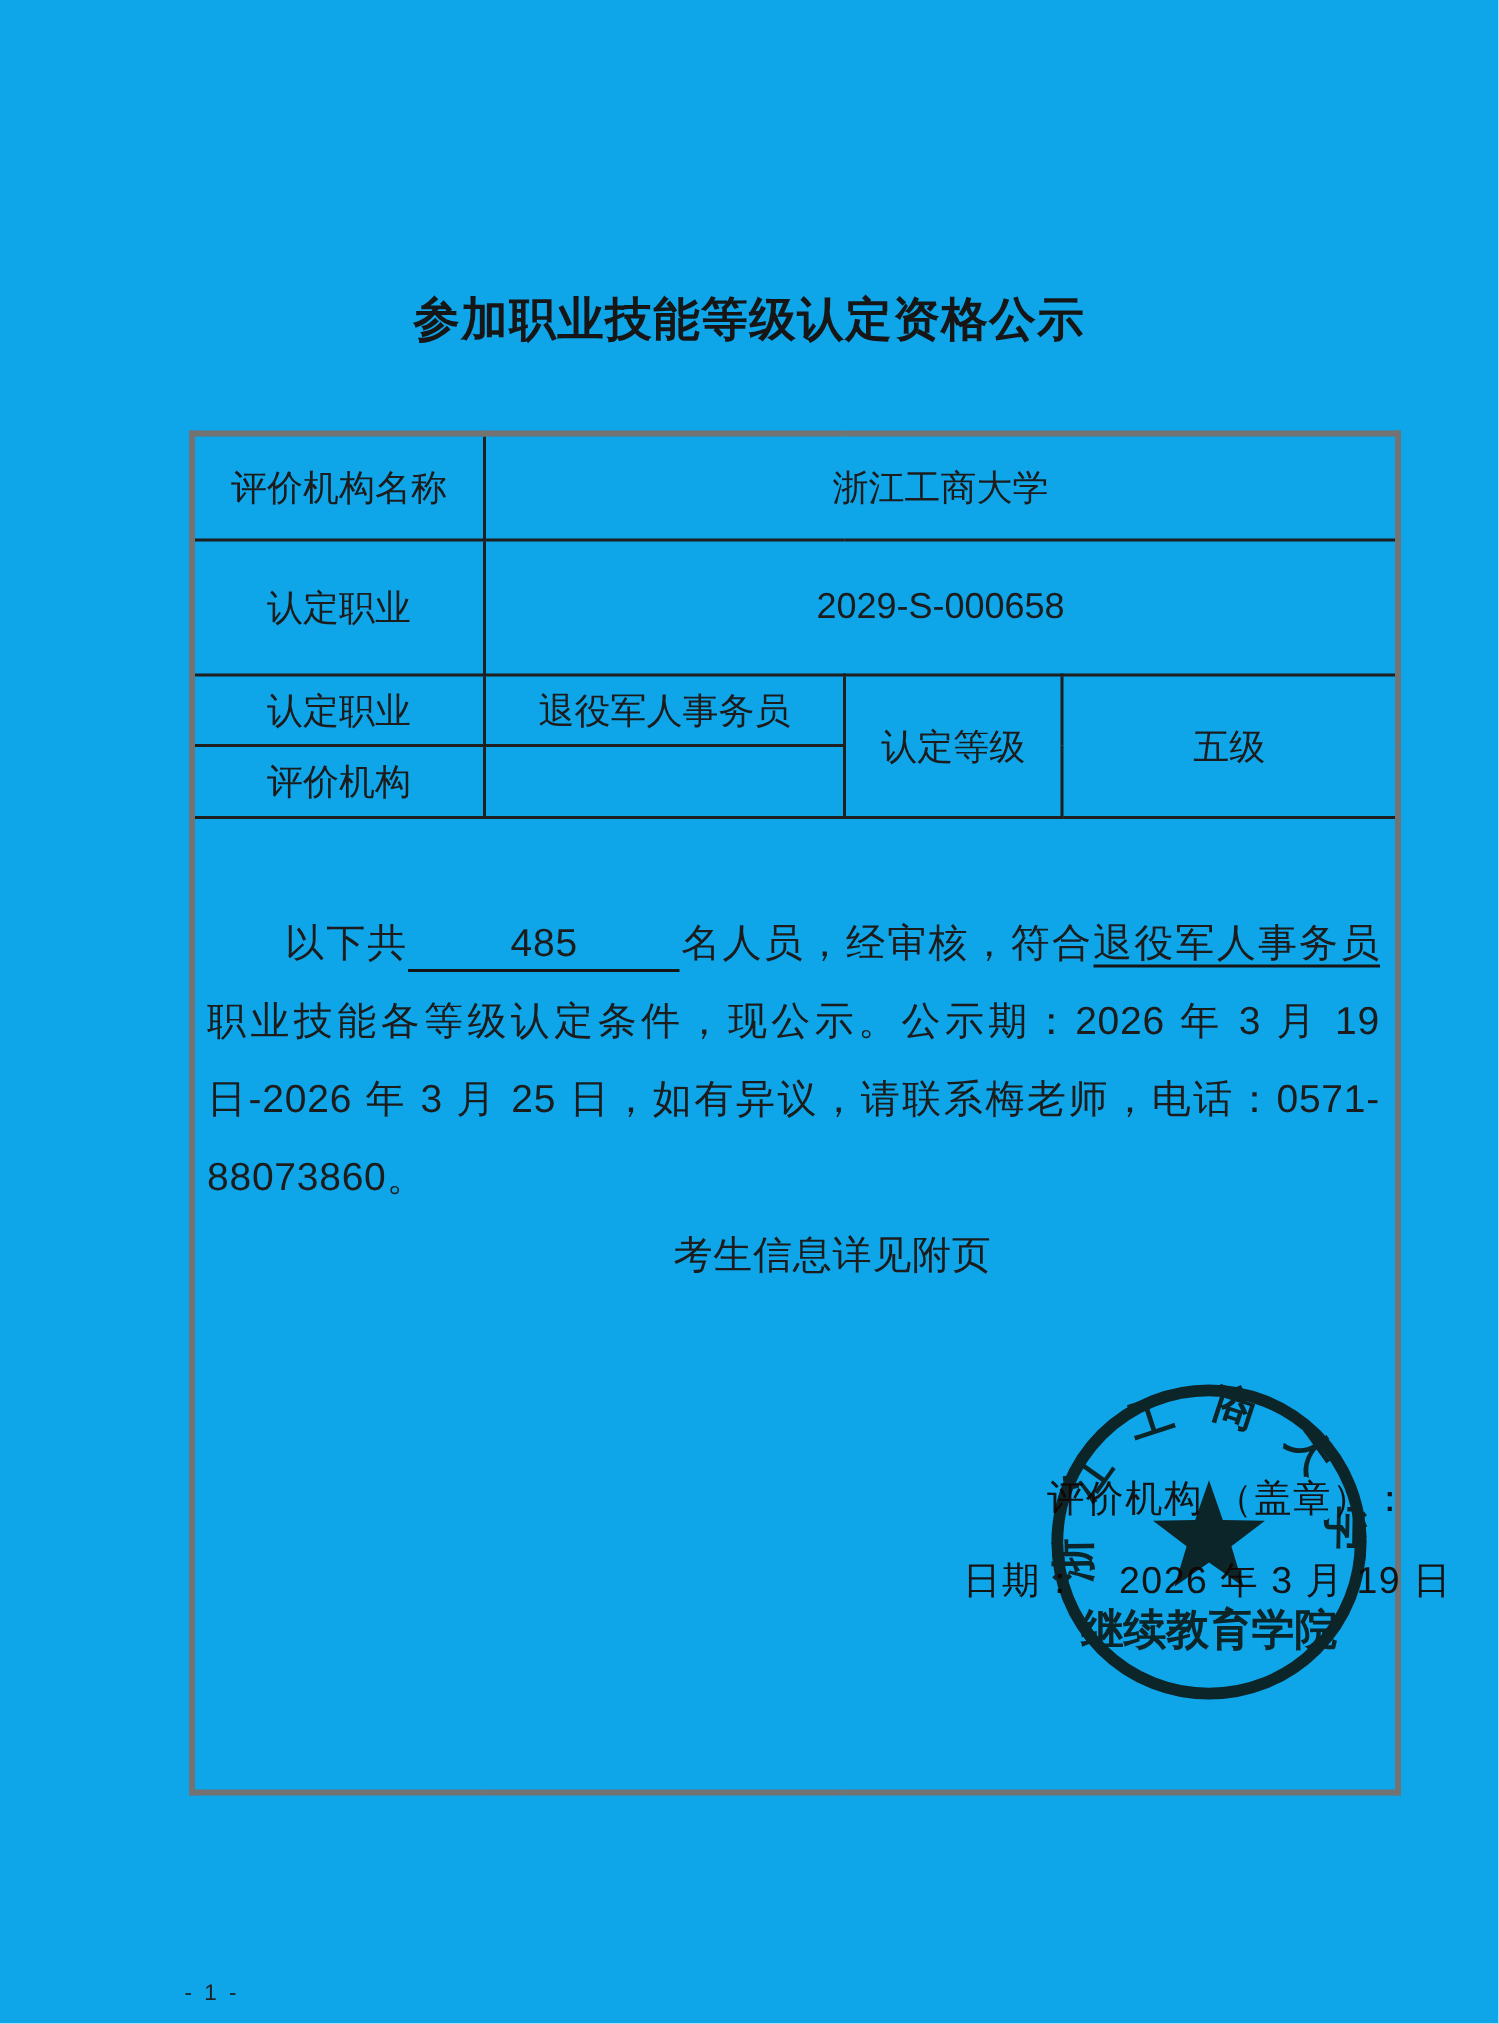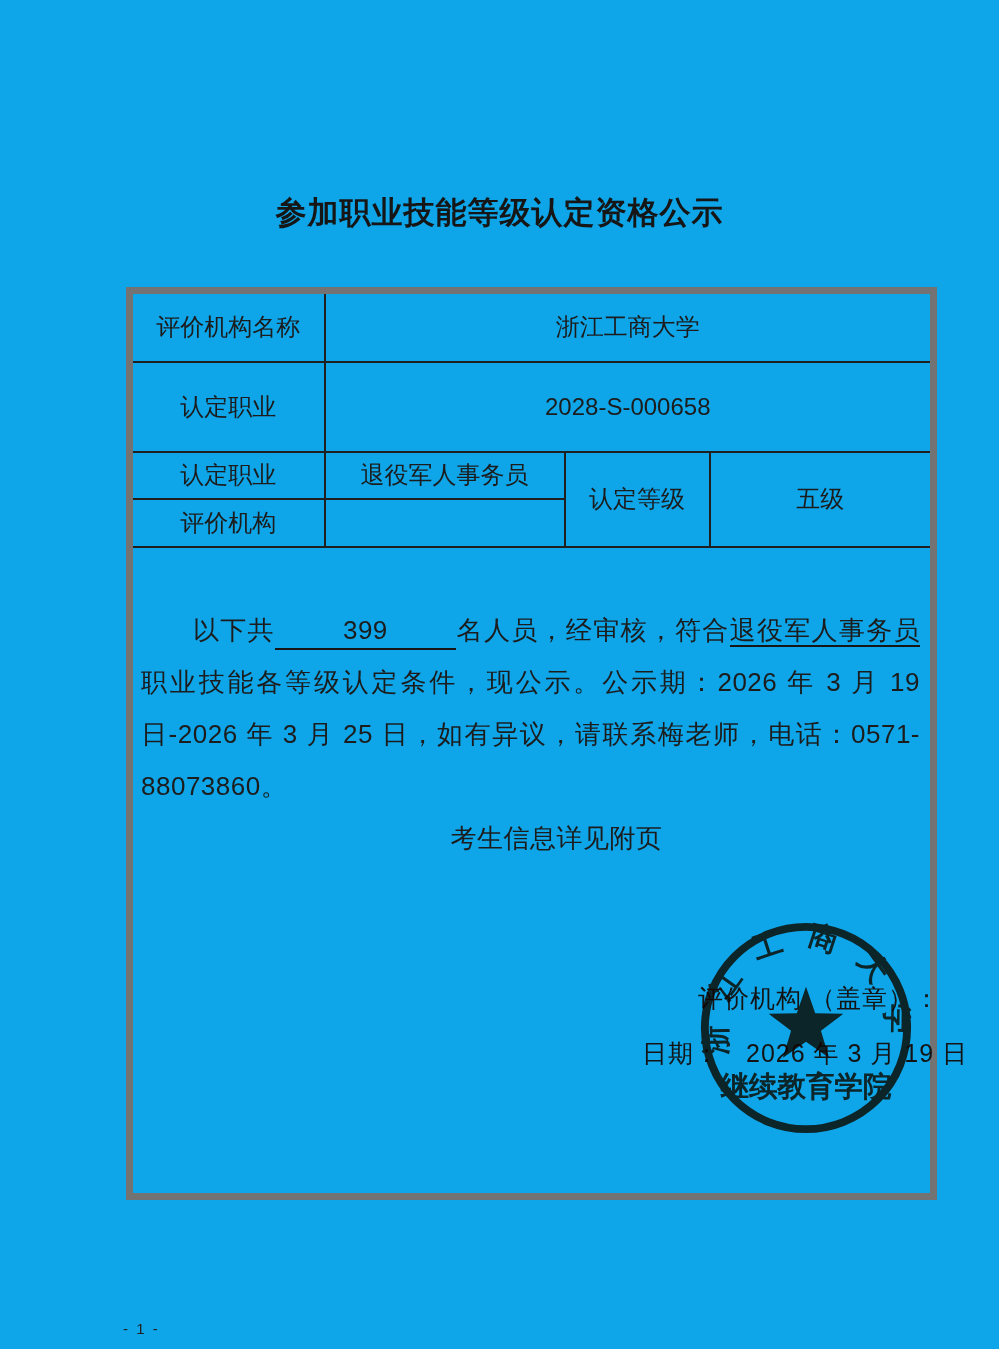--- a/index.html
+++ b/index.html
@@ -34,21 +34,21 @@
     table-layout: fixed;
     font-size: 24px;
     color: #1c1c1c;
   }
   .main-table td {
     border: 2px solid #1f1f1f;
     text-align: center;
     vertical-align: middle;
     padding: 0;
   }
-  .main-table { border: 7px solid #737373; }
+  .main-table { border: 4px solid #737373; }
   .main-table td.outer-t { border-top-width: 3px; }
   .main-table td.outer-l { border-left-width: 3px; }
   .main-table td.outer-r { border-right-width: 3px; }
   .main-table td.outer-b { border-bottom-width: 3px; }
   td.body-cell {
     vertical-align: top;
     text-align: left;
     padding: 56px 10px 0 8px;
   }
   .notice-para {
@@ -117,35 +117,35 @@
         <col style="width:145px">
         <col style="width:224px">
     </colgroup>
     <tbody>
         <tr style="height:71px">
       <td class="outer-t outer-l">评价机构名称</td>
       <td class="outer-t outer-r" colspan="3">浙江工商大学</td>
     </tr>
     <tr style="height:90px">
       <td class="outer-l">认定职业</td>
-      <td class="outer-r" colspan="3">2028-S-000658</td>
+      <td class="outer-r" colspan="3">2029-S-000658</td>
     </tr>
     <tr style="height:47px">
       <td class="outer-l">认定职业</td>
       <td>退役军人事务员</td>
       <td rowspan="2">认定等级</td>
       <td rowspan="2" class="outer-r">五级</td>
     </tr>
     <tr style="height:48px">
       <td class="outer-l">评价机构</td>
       <td></td>
     </tr>
     <tr style="height:650px">
       <td colspan="4" class="body-cell outer-l outer-r outer-b">
-        <p class="notice-para"><span>以下共</span><span class="u-count">399</span><span>名人员，经审核，符合</span><span class="u-occ">退役军人事务员</span><span>职业技能各等级认定条件，现公示。公示期：2026 年 3 月 19 日-2026 年 3 月 25 日，如有异议，请联系梅老师，电话：0571-88073860。</span></p>
+        <p class="notice-para"><span>以下共</span><span class="u-count">485</span><span>名人员，经审核，符合</span><span class="u-occ">退役军人事务员</span><span>职业技能各等级认定条件，现公示。公示期：2026 年 3 月 19 日-2026 年 3 月 25 日，如有异议，请联系梅老师，电话：0571-88073860。</span></p>
         <p class="appendix-note">考生信息详见附页</p>
       </td>
     </tr>
   </tbody>
     </table>
 
   <div class="sig-line sig-seal-label">评价机构 （盖章）：</div>
   <div class="sig-line sig-date">日期：　2026 年 3 月 19 日</div>
 
   <svg class="seal-stamp" viewBox="0 0 220 220" xmlns="http://www.w3.org/2000/svg">

